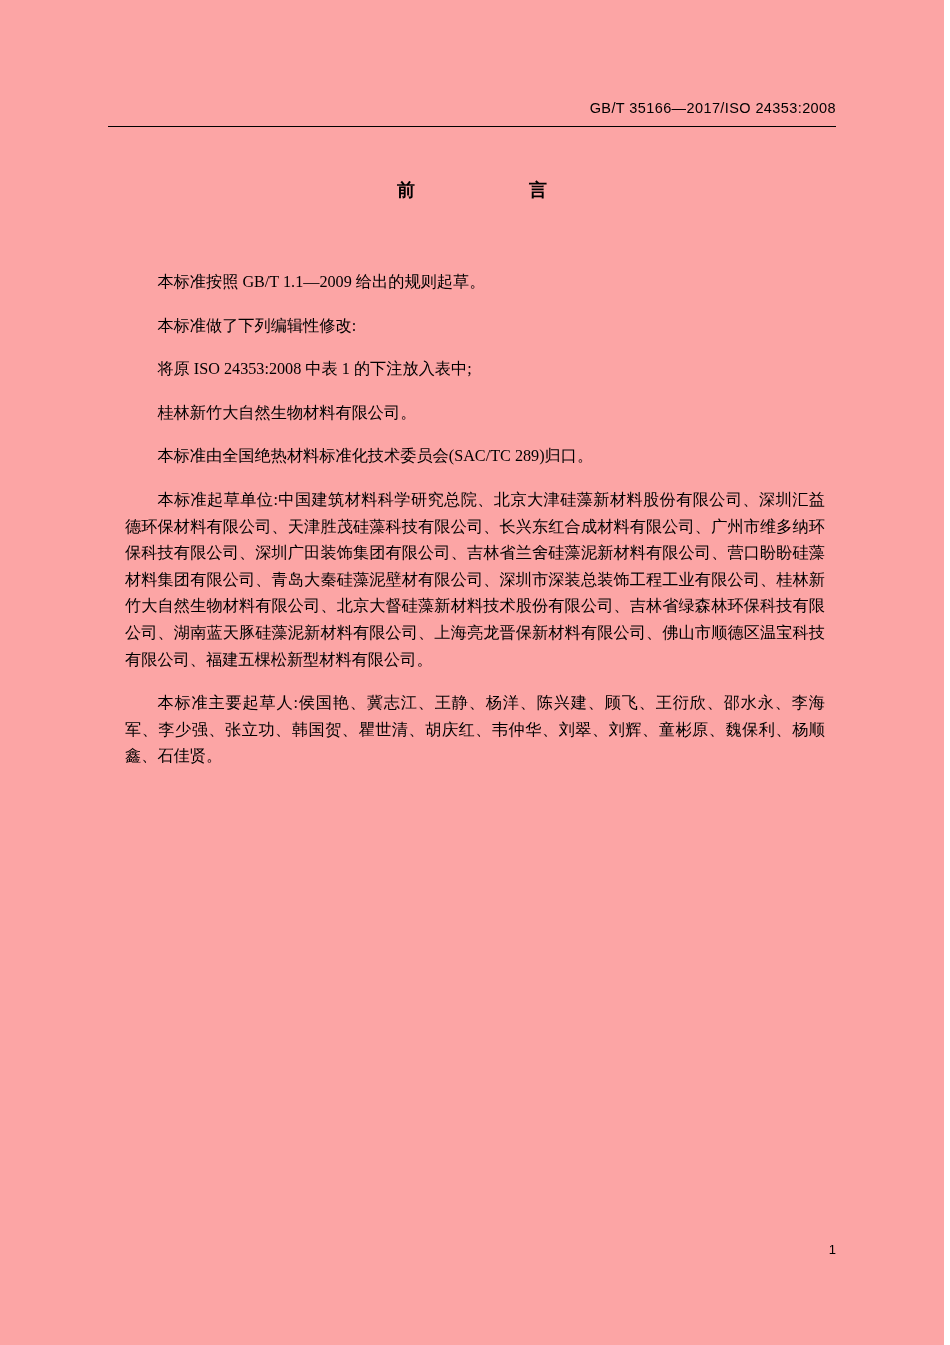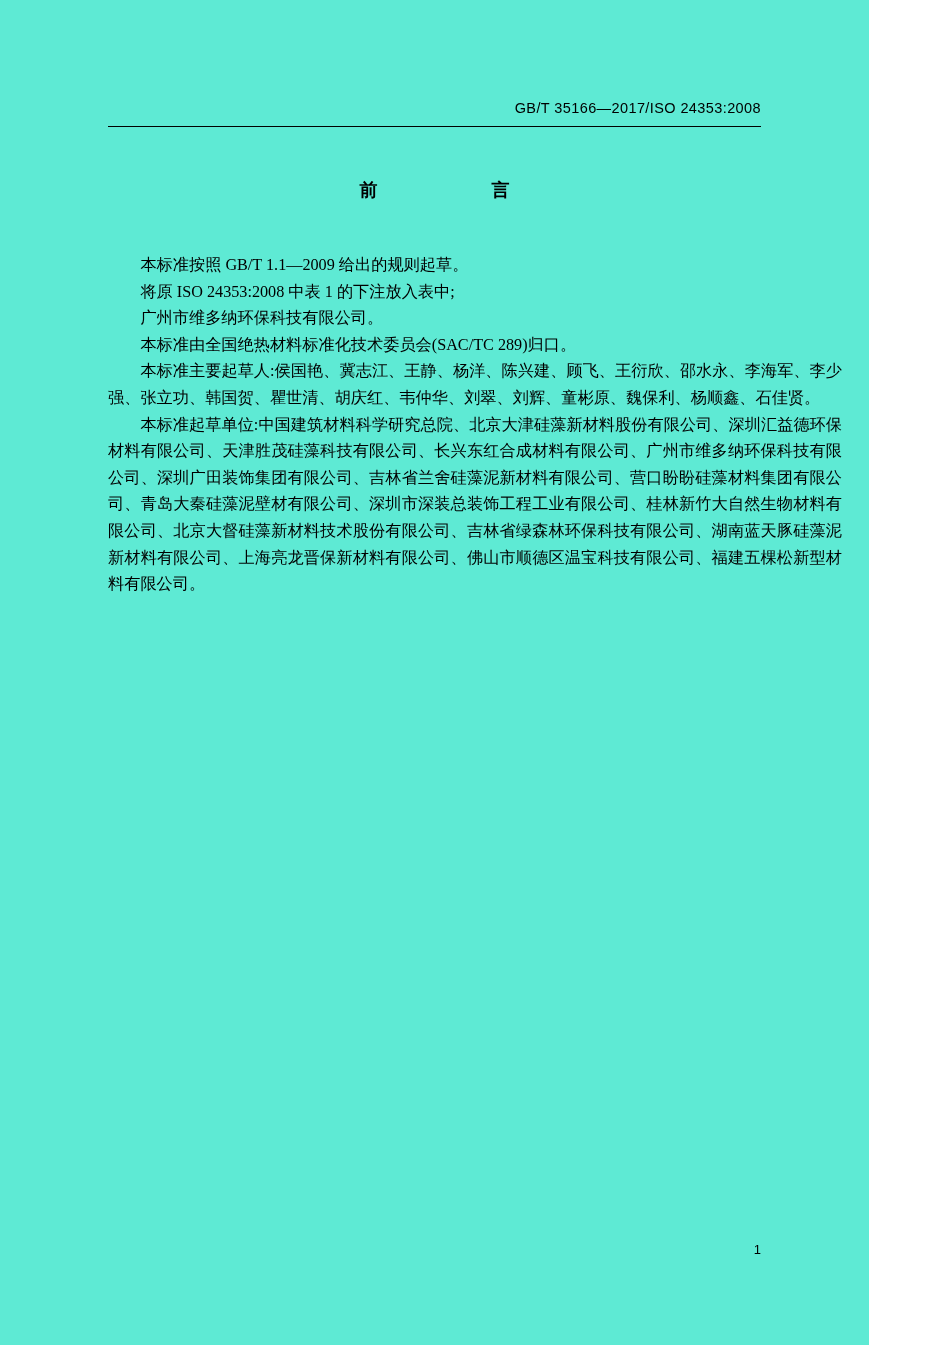--- a/index.html
+++ b/index.html
@@ -2,23 +2,23 @@
 <html><head>
 <meta charset="utf-8">
 <style>
   html, body {
     margin: 0;
     padding: 0;
     background: #ffffff;
   }
   .page {
     position: relative;
-    width: 869px;
+    width: 944px;
     height: 1345px;
-    background: #5eead4;
+    background: #fca5a5;
     font-family: "Liberation Serif", "DejaVu Serif", serif;
     color: #000000;
     overflow: hidden;
     text-decoration: underline;
   }
   .header {
     position: absolute;
     top: 100px;
     right: 108px;
     font-family: "Liberation Sans", "DejaVu Sans", sans-serif;
@@ -50,21 +50,21 @@
     position: absolute;
     top: 252px;
     left: 108px;
     width: 734px;
     font-size: 16.2px;
     line-height: 26.6px;
     text-align: justify;
     text-justify: inter-ideograph;
   }
   .body p {
-    margin: 0;
+    margin: 17px;
     text-indent: 2em;
   }
   .page-number {
     position: absolute;
     bottom: 88px;
     right: 108px;
     font-family: "Liberation Sans", "DejaVu Sans", sans-serif;
     font-size: 13px;
   }
 </style>
@@ -73,22 +73,23 @@
 
 <div class="page">
 
   <div class="header">GB/T 35166—2017/ISO 24353:2008</div>
   <div class="header-rule"></div>
 
   <div class="doc-title">前　　言</div>
 
   <div class="body">
     <p>本标准按照 GB/T 1.1—2009 给出的规则起草。</p>
+    <p>本标准做了下列编辑性修改:</p>
     <p>将原 ISO 24353:2008 中表 1 的下注放入表中;</p>
-    <p>广州市维多纳环保科技有限公司。</p>
+    <p>桂林新竹大自然生物材料有限公司。</p>
     <p>本标准由全国绝热材料标准化技术委员会(SAC/TC 289)归口。</p>
+    <p>本标准起草单位:中国建筑材料科学研究总院、北京大津硅藻新材料股份有限公司、深圳汇益德环保材料有限公司、天津胜茂硅藻科技有限公司、长兴东红合成材料有限公司、广州市维多纳环保科技有限公司、深圳广田装饰集团有限公司、吉林省兰舍硅藻泥新材料有限公司、营口盼盼硅藻材料集团有限公司、青岛大秦硅藻泥壁材有限公司、深圳市深装总装饰工程工业有限公司、桂林新竹大自然生物材料有限公司、北京大督硅藻新材料技术股份有限公司、吉林省绿森林环保科技有限公司、湖南蓝天豚硅藻泥新材料有限公司、上海亮龙晋保新材料有限公司、佛山市顺德区温宝科技有限公司、福建五棵松新型材料有限公司。</p>
     <p>本标准主要起草人:侯国艳、冀志江、王静、杨洋、陈兴建、顾飞、王衍欣、邵水永、李海军、李少强、张立功、韩国贺、瞿世清、胡庆红、韦仲华、刘翠、刘辉、童彬原、魏保利、杨顺鑫、石佳贤。</p>
-    <p>本标准起草单位:中国建筑材料科学研究总院、北京大津硅藻新材料股份有限公司、深圳汇益德环保材料有限公司、天津胜茂硅藻科技有限公司、长兴东红合成材料有限公司、广州市维多纳环保科技有限公司、深圳广田装饰集团有限公司、吉林省兰舍硅藻泥新材料有限公司、营口盼盼硅藻材料集团有限公司、青岛大秦硅藻泥壁材有限公司、深圳市深装总装饰工程工业有限公司、桂林新竹大自然生物材料有限公司、北京大督硅藻新材料技术股份有限公司、吉林省绿森林环保科技有限公司、湖南蓝天豚硅藻泥新材料有限公司、上海亮龙晋保新材料有限公司、佛山市顺德区温宝科技有限公司、福建五棵松新型材料有限公司。</p>
   </div>
 
   <div class="page-number">1</div>
 
 </div>
 
 </body></html>

